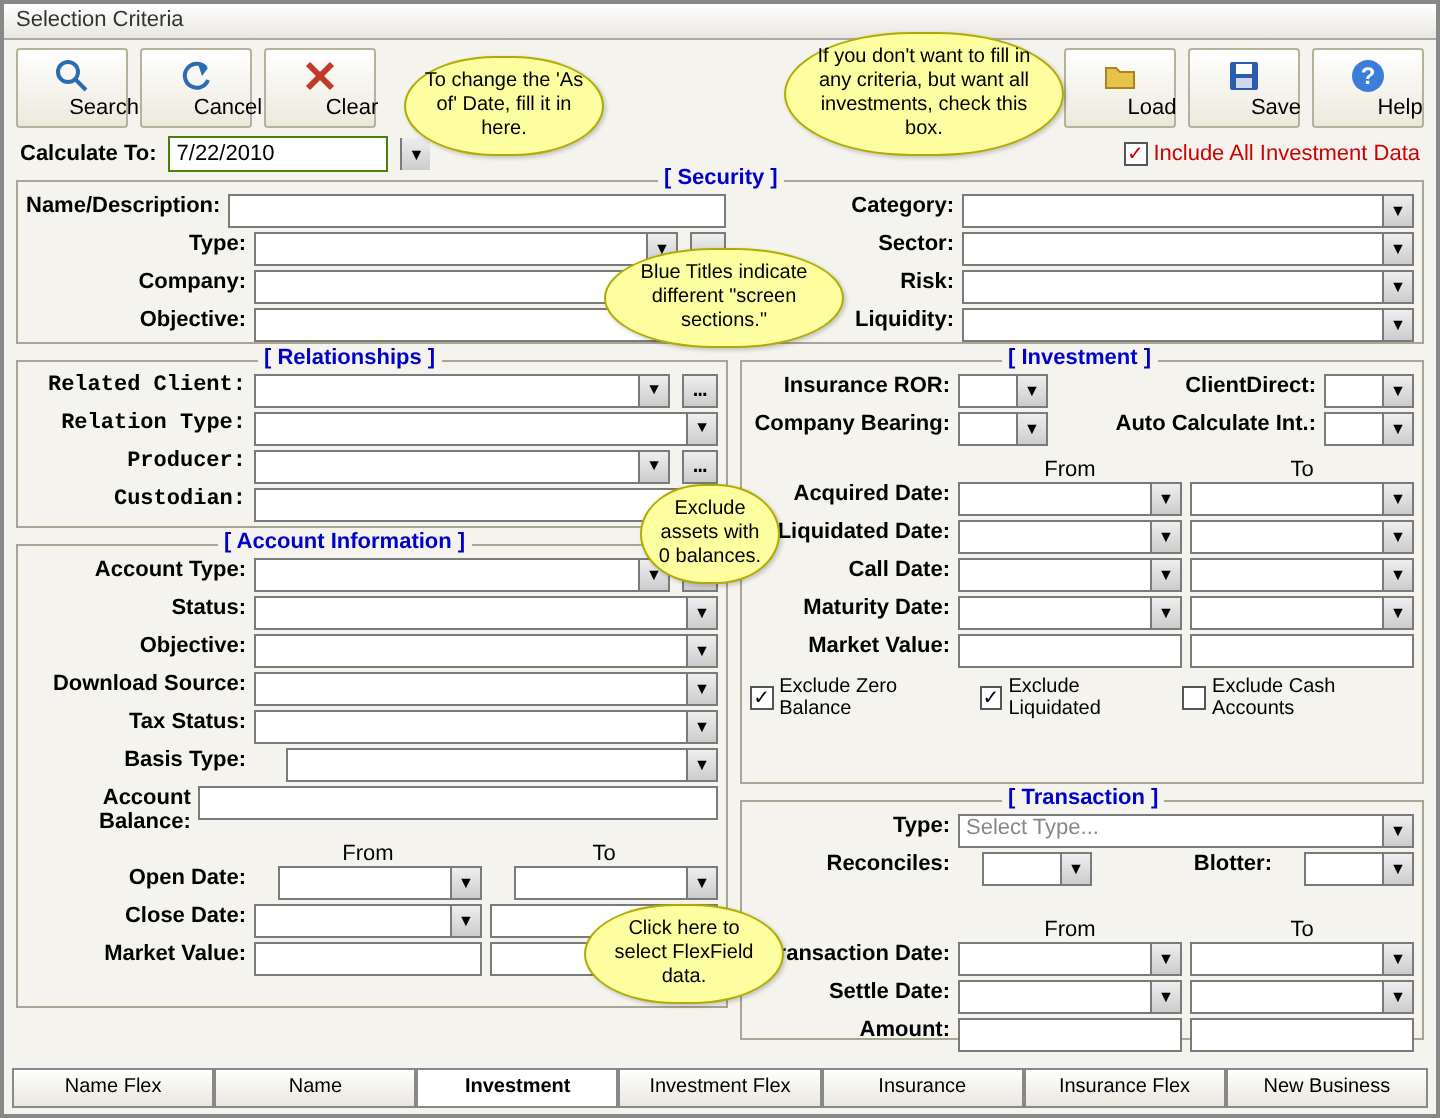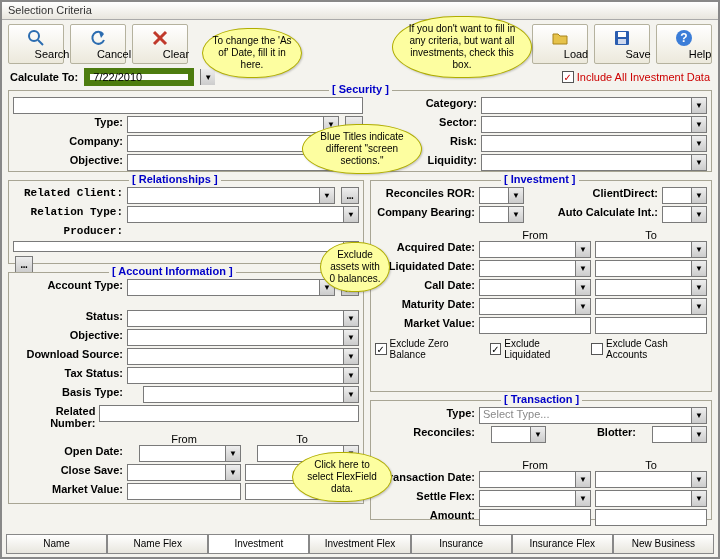--- a/index.html
+++ b/index.html
@@ -5,37 +5,37 @@
   * { box-sizing: border-box; }
   body { margin:0; font-family: Tahoma, Arial, sans-serif; font-size:11px; background:#f4f3ee; color:#000; }
   .window { width:720px; height:559px; border:2px solid #888; background:#f4f3ee; position:relative; overflow:hidden; }
   .titlebar { height:18px; background:linear-gradient(#fff,#e8e6de); border-bottom:1px solid #aaa; padding:2px 6px; font-size:11px; color:#333; }
   .toolbar { display:flex; padding:4px 6px 2px 6px; gap:6px; align-items:flex-start; }
   .tbtn { width:56px; height:40px; border:1px solid #b5b29e; background:linear-gradient(#fff,#ece9dc); border-radius:2px; display:flex; flex-direction:column; align-items:center; justify-content:center; cursor:pointer; }
   .tbtn .ico { width:18px; height:18px; display:flex; align-items:center; justify-content:center; margin-bottom:1px; }
   .tbtn .lbl { font-size:11px;padding-left:32px; }
   .toolbar .spacer { flex:1; }
   .row-calc { display:flex; align-items:center; padding:2px 8px 4px 8px; gap:6px; }
-  .row-calc .datebox { width:110px; height:18px; background:#fff; border:6px solid #4d7c0f; padding:1px 3px; display:flex; align-items:center; }
+  .row-calc .datebox { width:110px; height:18px; background:#fff; border:1px solid #4d7c0f; padding:1px 3px; display:flex; align-items:center; }
   .drop { width:15px; height:16px; border-left:1px solid #7a7a7a; background:linear-gradient(#eee,#ccc); display:inline-flex; align-items:center; justify-content:center; font-size:8px; cursor:pointer; }
   .chk { width:12px; height:12px; border:1px solid #555; background:#fff; display:inline-flex; align-items:center; justify-content:center; font-size:10px; margin-right:3px; }
   .incl { margin-left:auto; display:flex; align-items:center; color:#c00; font-weight:normal; }
   .groups { padding:0 6px; position:relative; }
   .gb { border:1px solid #a8a594; background:#f4f3ee; position:absolute; }
   .gt { position:absolute; top:-8px; color:#0000c8; font-weight:bold; font-size:11px; background:#f4f3ee; padding:0 3px; }
   .lbl-r { text-align:right; font-weight:bold; }
   .inp { height:17px; background:#fff; border:1px solid #7a7a7a; width:100%; display:flex; }
   .inp .txt { flex:1; padding:0 3px; }
   .cbo { display:flex; height:17px; }
   .cbo .box { flex:1; background:#fff; border:1px solid #7a7a7a; border-right:none; padding:0 3px; }
   .cbo .ar { width:16px; border:1px solid #7a7a7a; background:linear-gradient(#eee,#ccc); display:flex; align-items:center; justify-content:center; font-size:8px; cursor:pointer; }
   .dots { width:18px; height:17px; border:1px solid #7a7a7a; background:linear-gradient(#eee,#ccc); display:flex; align-items:center; justify-content:center; font-weight:bold; cursor:pointer; margin-left:2px; }
   .tabs { position:absolute; bottom:3px; left:4px; right:4px; height:20px; display:flex; border-top:1px solid #888; }
   .tab { flex:1; border:1px solid #888; border-top:none; background:linear-gradient(#fff,#e8e6de); text-align:center; padding-top:3px; font-size:10px; cursor:pointer; position:relative; }
-  .tab.active { background:#fff; font-weight:normal; }
+  .tab.active { background:#fff; font-weight:bold; }
   .callout { position:absolute; background:#fdfea0; border:1px solid #b0ad00; border-radius:50%/55%; padding:6px 8px; text-align:center; font-size:10px; line-height:12px; color:#000; z-index:50; box-shadow:1px 1px 2px rgba(0,0,0,.2); }
   svg { display:block; }
 </style>
 </head>
 <body>
 
 <div class="window">
   <div class="titlebar">Selection Criteria</div>
 
   <div class="toolbar">
@@ -107,20 +107,21 @@
       <span>Include All Investment Data</span>
     </div>
   </div>
 
   <div class="groups" style="height:450px;">
 
     <div class="gb" style="left:6px; top:0; width:704px; height:82px;">
       <span class="gt" style="left:320px;">[ Security ]</span>
       <div style="position:absolute; left:4px; top:6px; width:350px;">
         <div style="display:flex; gap:4px; margin-bottom:2px;">
+            <div class="lbl-r" style="width:110px">Name/Description:</div>
             <div class="inp">
               <span class="txt"></span>
             </div>
           </div>
         <div style="display:flex; gap:4px; margin-bottom:2px;">
             <div class="lbl-r" style="width:110px">Type:</div>
             <div class="cbo" style="flex:1">
               <span class="box"></span>
               <span class="ar">▼</span>
             </div>
@@ -184,42 +185,42 @@
             </div>
             <div class="dots">…</div>
           </div>
         <div style="display:flex; gap:4px; margin-bottom:2px;">
             <div class="lbl-r" style="width:110px">Relation Type:</div>
             <div class="cbo" style="flex:1">
               <span class="box"></span>
               <span class="ar">▼</span>
             </div>
           </div>
-        <div style="display:flex; gap:4px; margin-bottom:2px;flex-direction:column;">
+        <div style="display:flex; gap:4px; margin-bottom:2px;">
             <div class="lbl-r" style="width:110px">Producer:</div>
             <div class="cbo" style="flex:1">
               <span class="box"></span>
               <span class="ar">▼</span>
             </div>
             <div class="dots">…</div>
           </div>
         <div style="display:flex; gap:4px;">
             <div class="lbl-r" style="width:110px">Custodian:</div>
             <div class="cbo" style="flex:1">
               <span class="box"></span>
               <span class="ar">▼</span>
             </div>
           </div>
       </div>
     </div>
 
     <div class="gb" style="left:6px; top:182px; width:356px; height:232px;">
       <span class="gt" style="left:100px;">[ Account Information ]</span>
       <div style="padding:6px 4px;">
-        <div style="display:flex; gap:4px; margin-bottom:14px;">
+        <div style="display:flex; gap:4px; margin-bottom:2px;">
             <div class="lbl-r" style="width:110px">Account Type:</div>
             <div class="cbo" style="flex:1">
               <span class="box"></span>
               <span class="ar">▼</span>
             </div>
             <div class="dots">…</div>
           </div>
         <div style="display:flex; gap:4px; margin-bottom:2px;">
             <div class="lbl-r" style="width:110px">Status:</div>
             <div class="cbo" style="flex:1">
@@ -249,21 +250,21 @@
             </div>
           </div>
         <div style="display:flex; gap:20px; margin-bottom:2px;">
             <div class="lbl-r" style="width:110px">Basis Type:</div>
             <div class="cbo" style="flex:1">
               <span class="box"></span>
               <span class="ar">▼</span>
             </div>
           </div>
         <div style="display:flex; gap:4px; margin-bottom:2px;">
-            <div class="lbl-r" style="width:110px">Related Number:</div>
+            <div class="lbl-r" style="width:110px">Account Balance:</div>
             <div class="inp">
               <span class="txt"></span>
             </div>
           </div>
         <div style="display:flex; gap:4px; margin-top:4px;">
             <div style="width:110px"></div>
             <div style="flex:1; text-align:center">From</div>
             <div style="flex:1; text-align:center">To</div>
           </div>
         <div style="display:flex; gap:16px; margin-bottom:2px;">
@@ -271,21 +272,21 @@
             <div class="cbo" style="flex:1">
               <span class="box"></span>
               <span class="ar">▼</span>
             </div>
             <div class="cbo" style="flex:1">
               <span class="box"></span>
               <span class="ar">▼</span>
             </div>
           </div>
         <div style="display:flex; gap:4px; margin-bottom:2px;">
-            <div class="lbl-r" style="width:110px">Close Save:</div>
+            <div class="lbl-r" style="width:110px">Close Date:</div>
             <div class="cbo" style="flex:1">
               <span class="box"></span>
               <span class="ar">▼</span>
             </div>
             <div class="cbo" style="flex:1">
               <span class="box"></span>
               <span class="ar">▼</span>
             </div>
           </div>
         <div style="display:flex; gap:4px;">
@@ -297,21 +298,21 @@
               <span class="txt"></span>
             </div>
           </div>
       </div>
     </div>
 
     <div class="gb" style="left:368px; top:90px; width:342px; height:212px;">
       <span class="gt" style="left:130px;">[ Investment ]</span>
       <div style="padding:6px 4px;">
         <div style="display:flex; gap:4px; margin-bottom:2px;">
-          <div class="lbl-r" style="width:100px">Reconciles ROR:</div>
+          <div class="lbl-r" style="width:100px">Insurance ROR:</div>
             <div class="cbo" style="width:45px">
               <span class="box"></span>
               <span class="ar">▼</span>
             </div>
           <div class="lbl-r" style="flex:1">ClientDirect:</div>
             <div class="cbo" style="width:45px">
               <span class="box"></span>
               <span class="ar">▼</span>
             </div>
         </div>
@@ -434,21 +435,21 @@
             <div class="cbo" style="flex:1">
               <span class="box"></span>
               <span class="ar">▼</span>
             </div>
             <div class="cbo" style="flex:1">
               <span class="box"></span>
               <span class="ar">▼</span>
             </div>
           </div>
         <div style="display:flex; gap:4px; margin-bottom:2px;">
-            <div class="lbl-r" style="width:100px">Settle Flex:</div>
+            <div class="lbl-r" style="width:100px">Settle Date:</div>
             <div class="cbo" style="flex:1">
               <span class="box"></span>
               <span class="ar">▼</span>
             </div>
             <div class="cbo" style="flex:1">
               <span class="box"></span>
               <span class="ar">▼</span>
             </div>
           </div>
         <div style="display:flex; gap:4px;">
@@ -459,22 +460,22 @@
             <div class="inp" style="flex:1">
               <span class="txt"></span>
             </div>
           </div>
       </div>
     </div>
 
   </div>
 
   <div class="tabs" id="tabs">
+      <div class="tab">Name Flex</div>
       <div class="tab">Name</div>
-      <div class="tab">Name Flex</div>
       <div class="tab active">Investment</div>
       <div class="tab">Investment Flex</div>
       <div class="tab">Insurance</div>
       <div class="tab">Insurance Flex</div>
       <div class="tab">New Business</div>
     </div>
 
   <div class="callout" style="left:390px; top:14px; width:140px">If you don't want to fill in any criteria, but want all investments, check this box.</div>
   <div class="callout" style="left:200px; top:26px; width:100px">To change the 'As of' Date, fill it in here.</div>
   <div class="callout" style="left:300px; top:122px; width:120px">Blue Titles indicate different "screen sections."</div>

